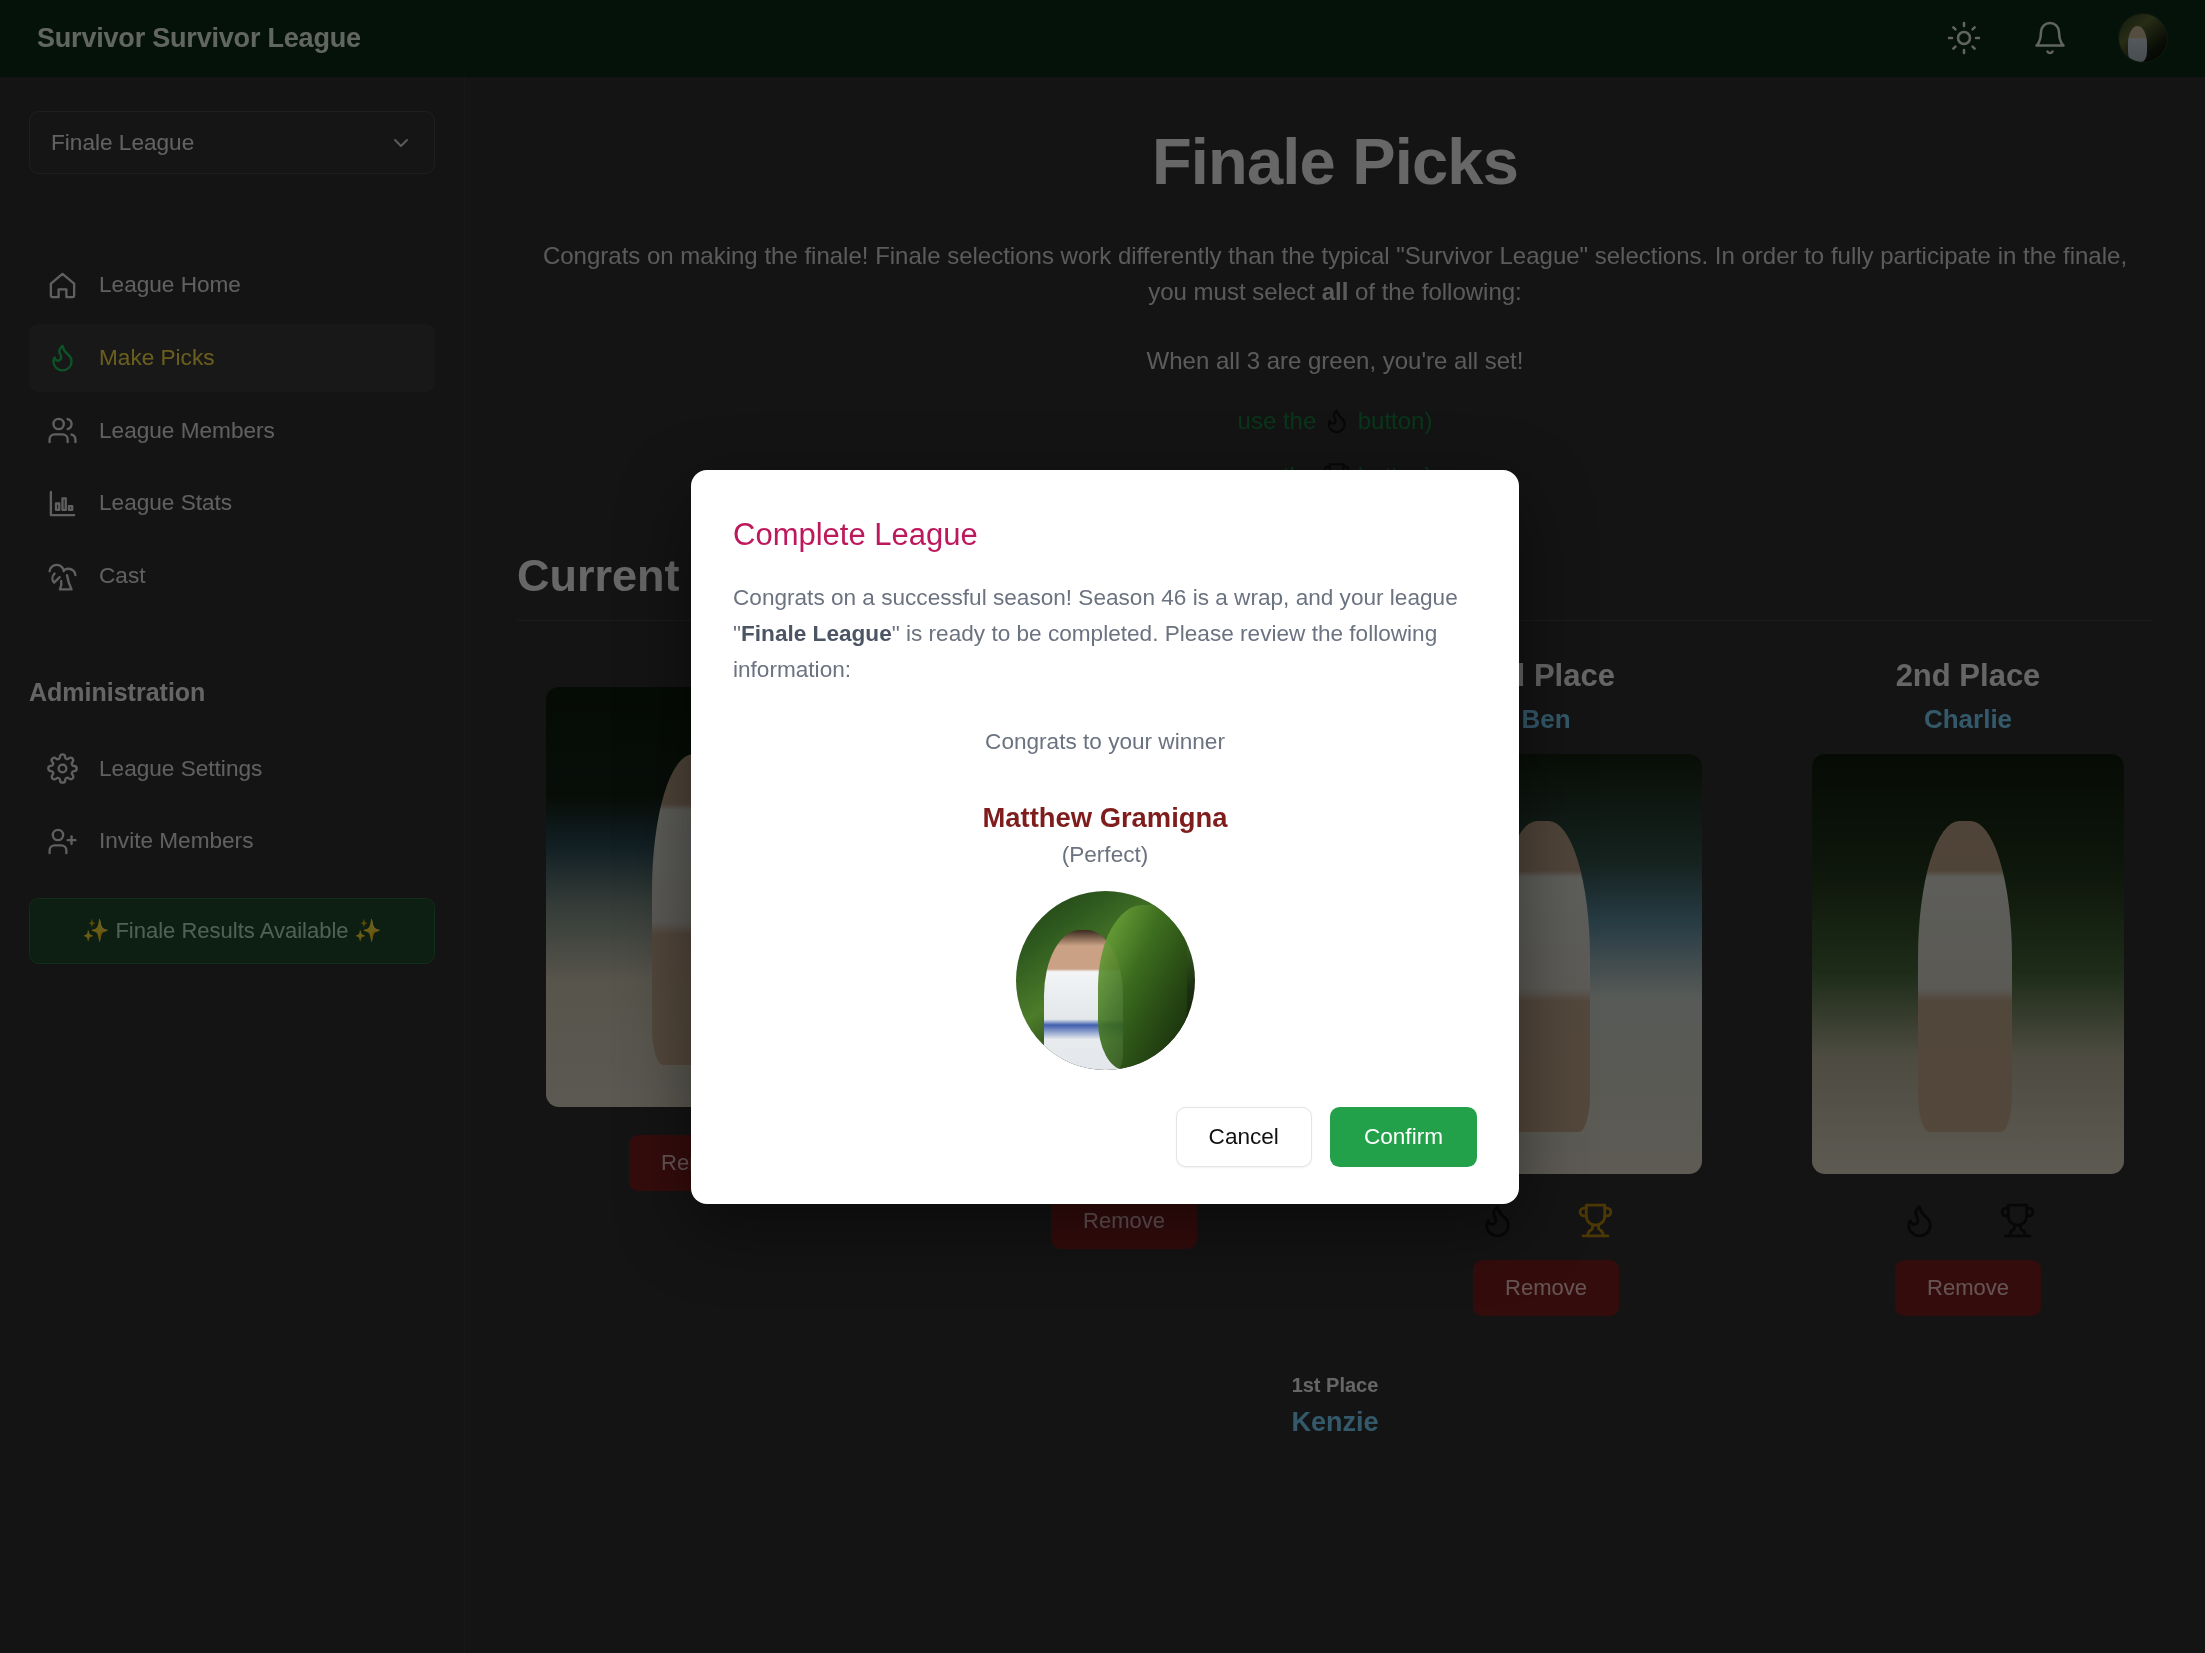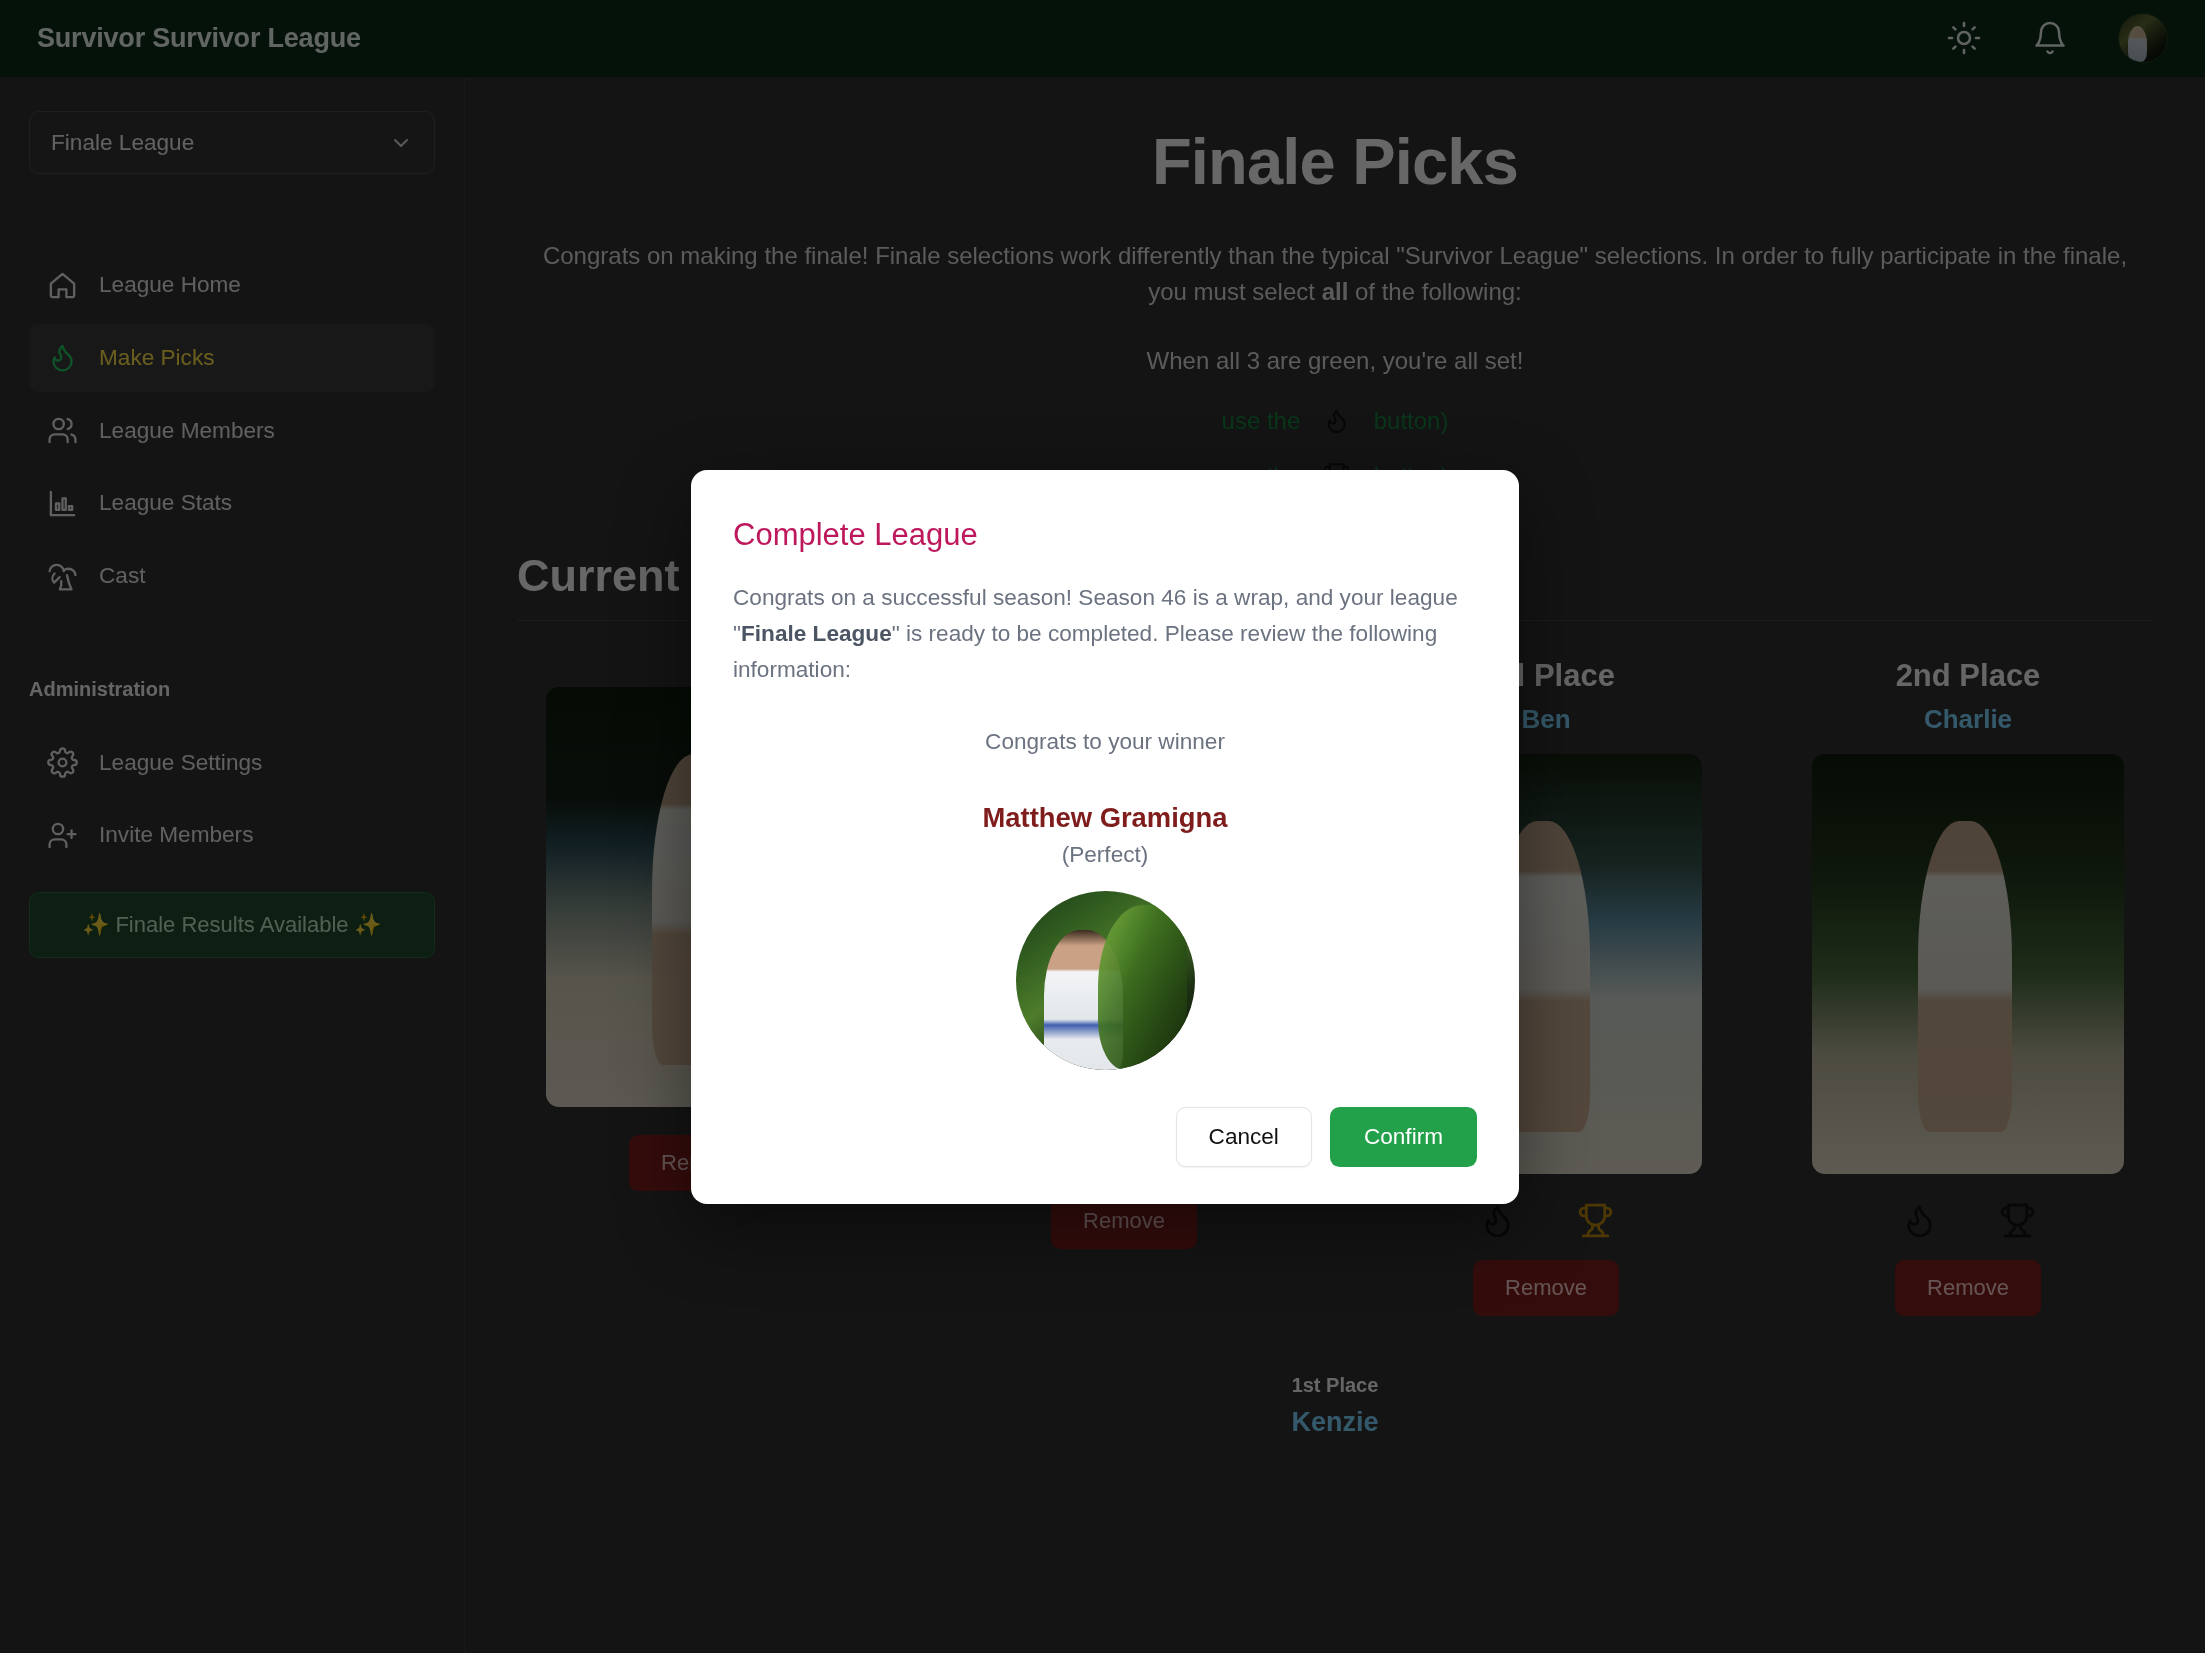--- a/index.html
+++ b/index.html
@@ -67,21 +67,21 @@
     display: flex; align-items: center; gap: 21px;
     height: 68px; padding: 0 18px; border-radius: 9.7px;
     cursor: pointer; color: #e4e4e4; margin-bottom: 4.8px;
   }
   .nav-item .nav-label { font-size: 22.6px; }
   .nav-item .nico { width: 31px; height: 31px; flex: 0 0 31px; color: inherit; }
   .nav-item.active { background: #3a3a3a; color: #22c55e; }
   .nav-item.active .nav-label { color: #fde047; }
 
   #admin-heading {
-    font-size: 20px; font-weight: 700; color: #f0f0f0;
+    font-size: 25px; font-weight: 700; color: #f0f0f0;
     margin: 68px 0 27.4px 0; padding-left: 0;
   }
   #finale-btn {
     margin-top: 22.6px; height: 66px; border-radius: 9.7px;
     background: #1d4a2c; border: 0.8px solid #2a6a3e;
     display: flex; align-items: center; justify-content: center;
     color: #bfe6c9; font-size: 22px; cursor: pointer;
   }
 
   
@@ -95,21 +95,21 @@
   }
   .intro {
     text-align: center; font-size: 24px; line-height: 1.52;
     color: #d8d8d8; max-width: 1622px; margin: 0 auto;
   }
   .intro b { font-weight: 700; }
   #intro-2 { margin-top: 32px; }
   .req-line {
     text-align: center; font-size: 24px; color: #15803d;
     margin-top: 27.4px; display: flex; align-items: center;
-    justify-content: center; gap: 23px; flex-wrap: nowrap;
+    justify-content: center; gap: 7px; flex-wrap: nowrap;
   }
   .req-line .inline-ico { width: 27.4px; height: 27.4px; color: #111; }
 
   #current-heading {
     font-size: 45px; font-weight: 700; color: #f5f5f5;
     margin: 60px 0 0 0; padding-bottom: 18px;
     border-bottom: 0.8px solid #434343;
   }
 
   

